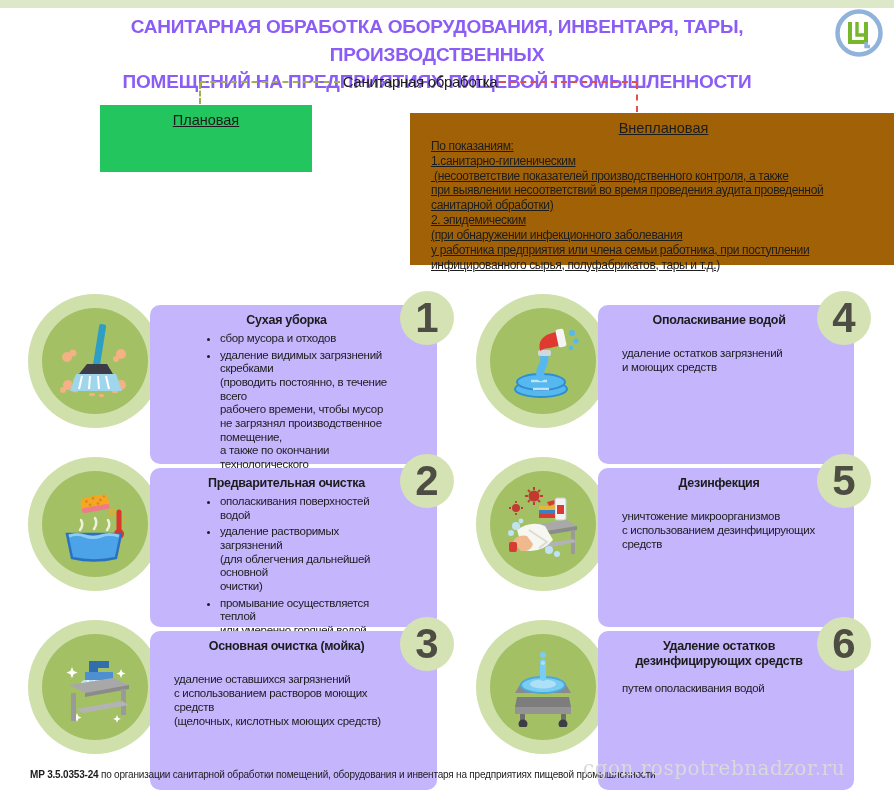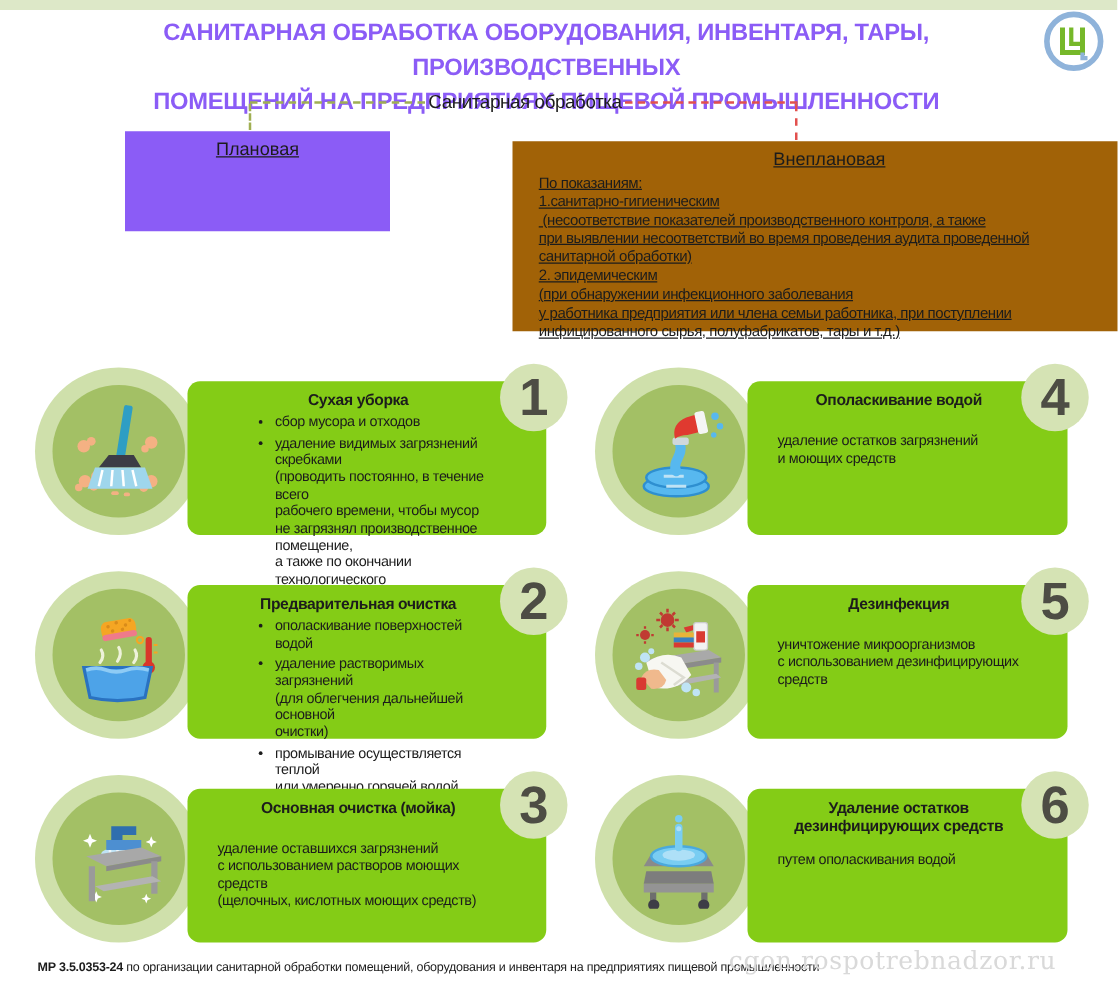--- a/index.html
+++ b/index.html
@@ -18,35 +18,35 @@
     font-weight:normal; font-size:15px; letter-spacing:-0.3px; }
   .dash-h { position:absolute; top:81px; height:0; border-top:2px dashed #a0af52; }
   .dash-h.left  { left:200px; width:140px; }
   .dash-h.right { left:500px; width:138px; border-top-color:#e2504e; }
   .dash-v { position:absolute; width:0; border-left:2px dashed #a0af52; }
   .dash-v.left  { left:199px; top:83px; height:21px; }
   .dash-v.right { left:636px; top:83px; height:29px; border-left-color:#e2504e; }
 
   .box { position:absolute; padding:7px 8px; }
   .box-title { text-align:center; text-decoration:underline; font-size:14.5px; margin-bottom:3px; }
-  .box.planned { left:100px; top:105px; width:212px; height:80px; background:#8b5cf6; }
+  .box.planned { left:100px; top:105px; width:212px; height:67px; background:#22c55e; }
   .box.planned .box-body { text-align:center; font-size:12.5px; line-height:1.22; white-space:pre-line; }
   .box.unplanned { left:410px; top:113px; width:494px; height:152px; background:#a16207;padding-left:21px; }
   .box.unplanned .box-body { text-align:left; font-size:12px; line-height:1.235;
     letter-spacing:-0.35px; white-space:pre-line;text-decoration:underline; }
 
   .stages-heading { position:absolute; top:276px; left:0; width:860px; text-align:center;
     font-weight:bold; font-size:15.5px; letter-spacing:-0.3px; }
 
   
   .icon-outer { position:absolute; width:134px; height:134px; border-radius:50%;
     background:#cfe0ab; display:flex; align-items:center; justify-content:center; }
   .icon-inner { width:106px; height:106px; border-radius:50%; background:#a3c065;
     display:flex; align-items:center; justify-content:center; }
-  .card { position:absolute; background:#84cc16; border-radius:10px; height:123px;
+  .card { position:absolute; background:#c4b5fd; border-radius:10px; height:159px;
     padding:8px 38px 6px 24px; }
   .col-left  .card { left:150px; width:287px; }
   .col-right .card { left:598px; width:256px; }
   .col-left  .icon-outer { left:28px; }
   .col-right .icon-outer { left:476px; }
   .row1 .icon-outer { top:294px; } .row1 .card { top:305px; }
   .row2 .icon-outer { top:457px; } .row2 .card { top:468px; }
   .row3 .icon-outer { top:620px; } .row3 .card { top:631px; }
 
   .num-circle { position:absolute; width:54px; height:54px; border-radius:50%;
@@ -189,21 +189,21 @@
               <line x1="68" y1="38" x2="71" y2="38"></line>
             </g>
         <path d="M12 50 H66 L61 74 Q39 79 17 74 Z" fill="#4da3e8" stroke="#2a72c0" stroke-width="2.5"></path>
         <path d="M14 52 Q22 49 30 52 Q38 55 46 52 Q54 49 64 52" fill="none" stroke="#8ecbf5" stroke-width="3"></path>
       </svg>
     </div>
       </div>
     <div class="card">
       <div class="stage-title">Предварительная очистка</div>
       <ul class="stage-bullets">
-        <li>ополаскивание поверхностей водой</li>
+        <li>ополаскивания поверхностей водой</li>
         <li>удаление растворимых загрязнений
 (для облегчения дальнейшей основной
 очистки)</li>
         <li>промывание осуществляется теплой
 или умеренно горячей водой</li>
       </ul>
       <div class="num-circle">
           <span>2</span>
         </div>
     </div>

